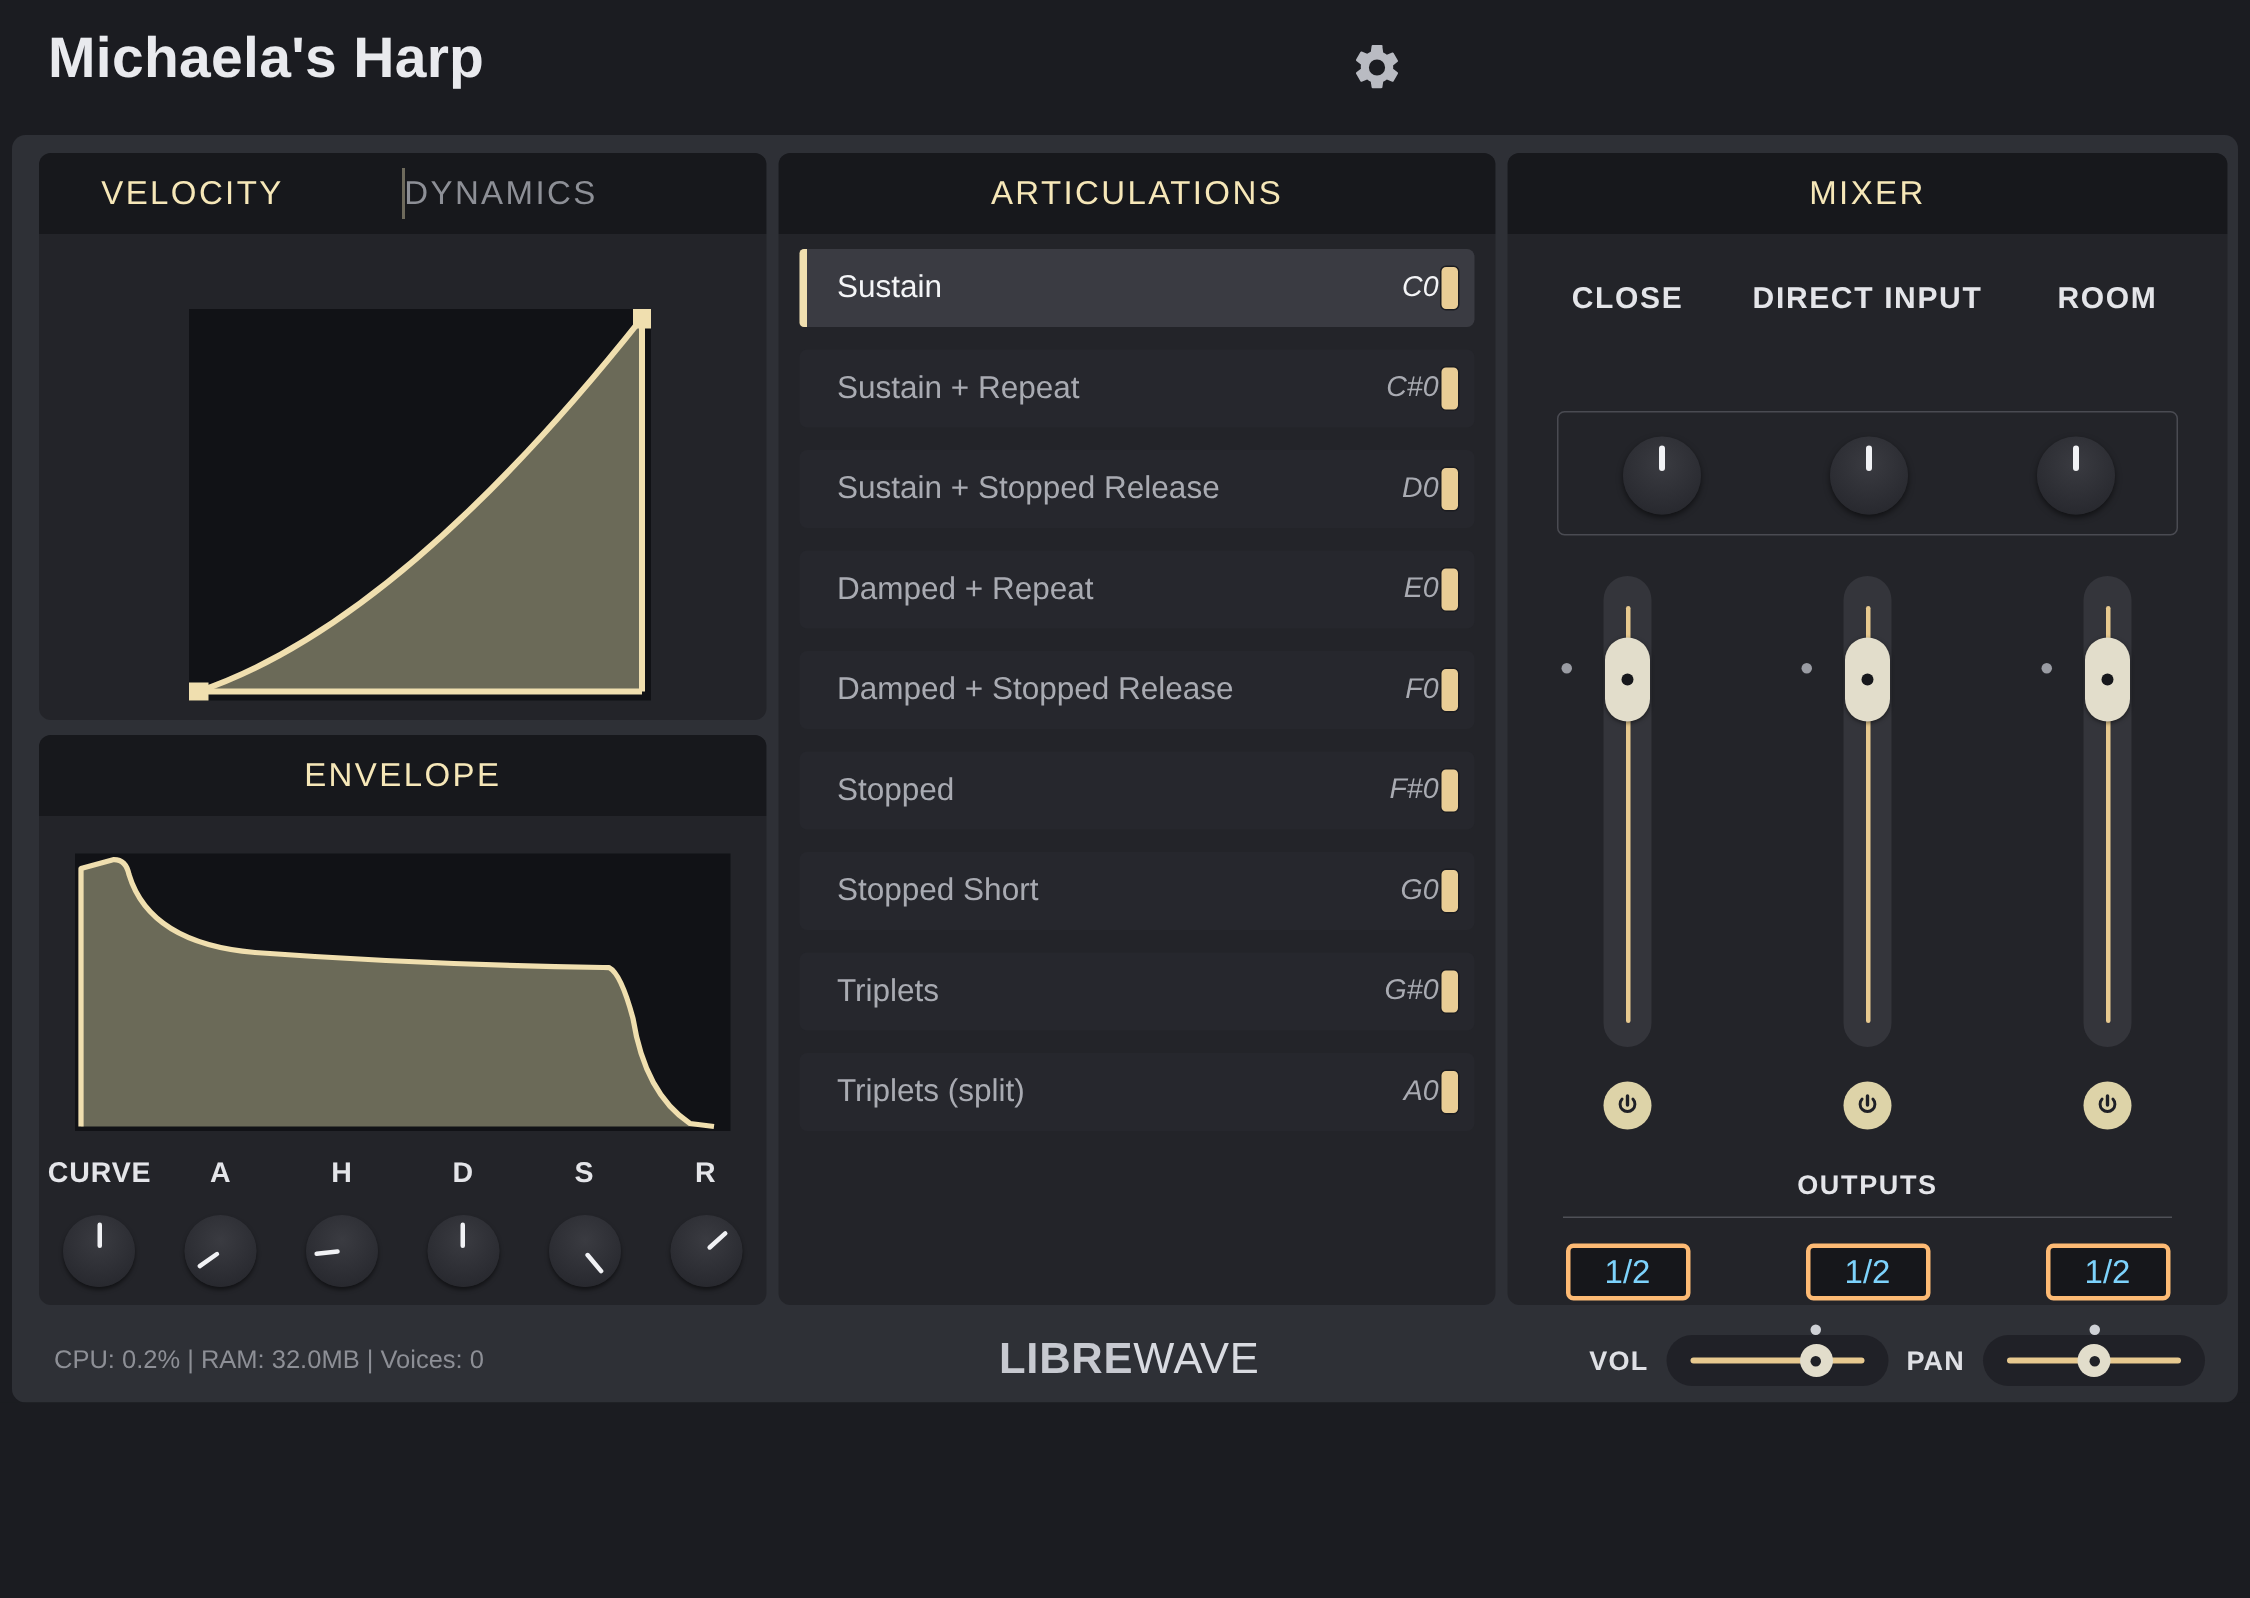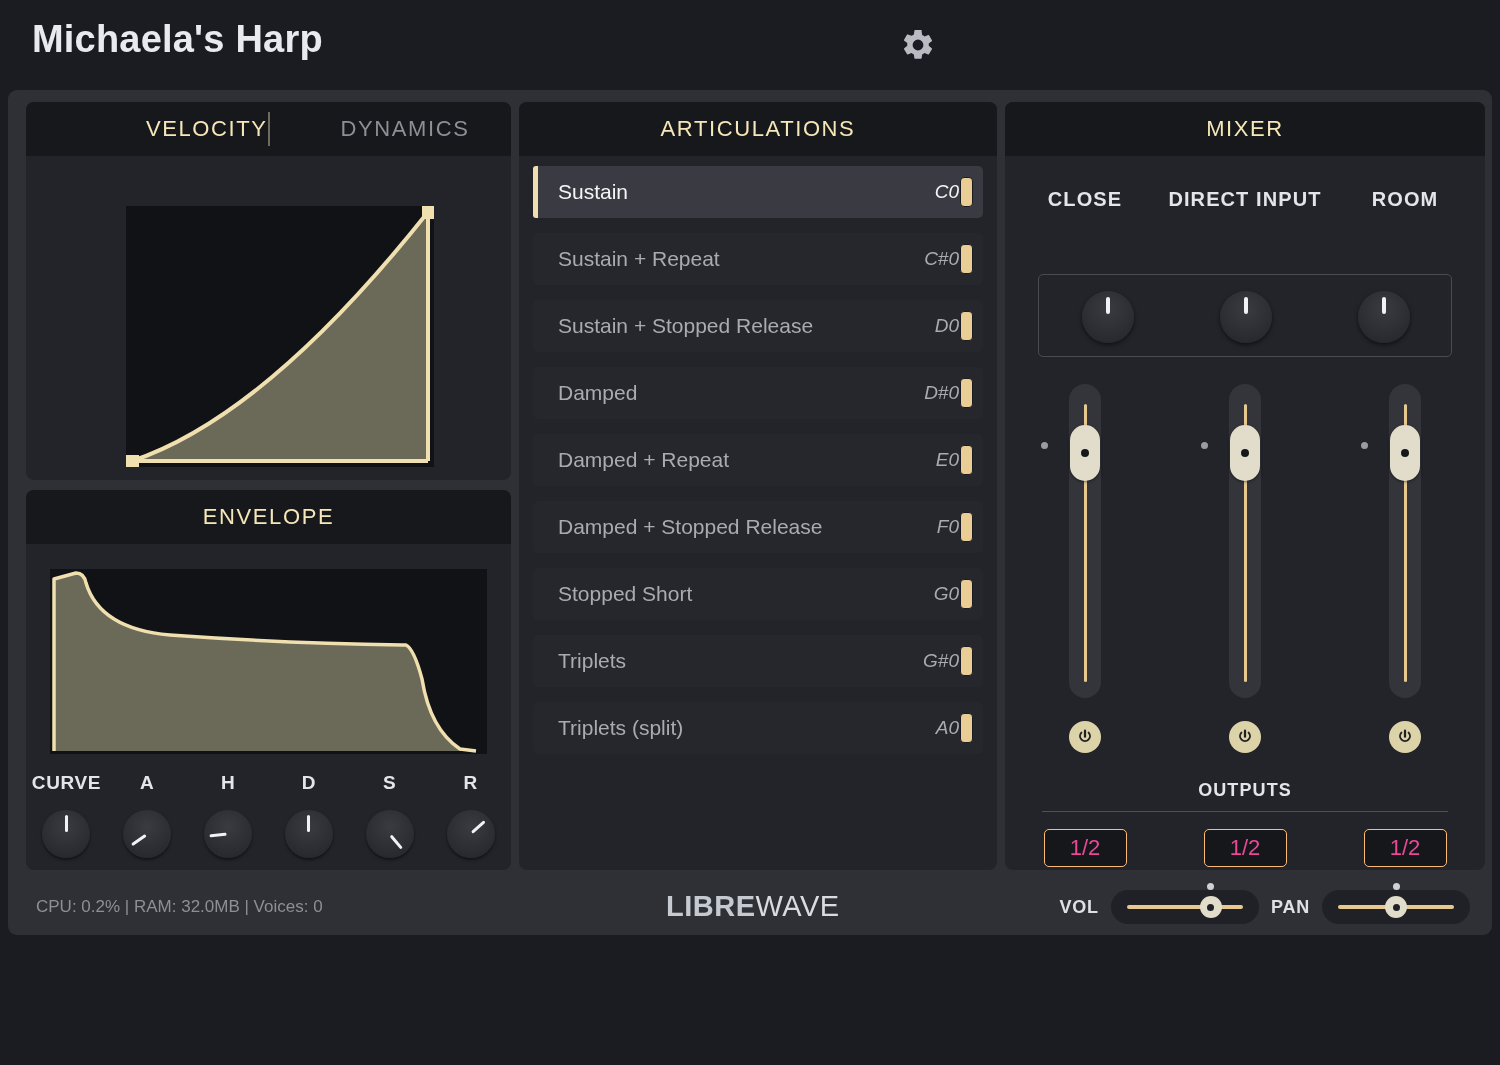--- a/index.html
+++ b/index.html
@@ -69,21 +69,21 @@
   }
 
   
   #panel-velocity { left: 18px; top: 12px; width: 485px; height: 378px; }
   #vel-tabs {
     height: 54px; background: #17181c;
     display: flex; align-items: center; justify-content: center; gap: 0;
   }
   .vel-tab {
     font-size: 22px; letter-spacing: 1.6px; cursor: pointer;
-    width: 200px; text-align: right;
+    width: 200px; text-align: left;
   }
   .vel-tab.active { color: #f6e7b8; }
   .vel-tab.inactive { color: #8d8f96; }
   .tab-div { width: 2px; height: 34px; background: #6e6a5c; }
   #vel-curve-box {
     position: absolute; left: 100px; top: 104px;
     width: 308px; height: 261px;
     background: #111216;
   }
 
@@ -224,23 +224,23 @@
   #outputs-divider {
     position: absolute; top: 655px; left: 37px; width: 406px; height: 1px;
     background: #4f5057;
   }
   #outputs-row {
     position: absolute; top: 673px; left: 0; width: 480px; display: flex;
   }
   .out-cell { flex: 1; display: flex; justify-content: center; }
   .out-btn {
     width: 83px; height: 38px; border-radius: 5px;
-    background: #16171b; border: 1px solid #fdba74;
+    background: #16171b; border: 3px solid #fdba74;
     display: flex; align-items: center; justify-content: center;
-    font-size: 22px; color: #ec4899; cursor: pointer;
+    font-size: 22px; color: #7dd3fc; cursor: pointer;
   }
 
   
   #status-bar {
     position: absolute; left: 8px; top: 880px; width: 1484px; height: 55px;
   }
   #status-text {
     position: absolute; left: 28px; top: 17px;
     font-size: 17px; color: #8d8f96;
   }
@@ -382,32 +382,32 @@
             <span class="artic-name">Sustain + Repeat</span>
             <span class="artic-key">C#0</span>
             <div class="artic-chip"></div>
           </div>
           <div class="artic-row">
             <span class="artic-name">Sustain + Stopped Release</span>
             <span class="artic-key">D0</span>
             <div class="artic-chip"></div>
           </div>
           <div class="artic-row">
-            <span class="artic-name">Damped</span>
-            <span class="artic-key">D#0</span>
-            <div class="artic-chip"></div>
-          </div>
-          <div class="artic-row">
             <span class="artic-name">Damped + Repeat</span>
             <span class="artic-key">E0</span>
             <div class="artic-chip"></div>
           </div>
           <div class="artic-row">
             <span class="artic-name">Damped + Stopped Release</span>
             <span class="artic-key">F0</span>
+            <div class="artic-chip"></div>
+          </div>
+          <div class="artic-row">
+            <span class="artic-name">Stopped</span>
+            <span class="artic-key">F#0</span>
             <div class="artic-chip"></div>
           </div>
           <div class="artic-row">
             <span class="artic-name">Stopped Short</span>
             <span class="artic-key">G0</span>
             <div class="artic-chip"></div>
           </div>
           <div class="artic-row">
             <span class="artic-name">Triplets</span>
             <span class="artic-key">G#0</span>

